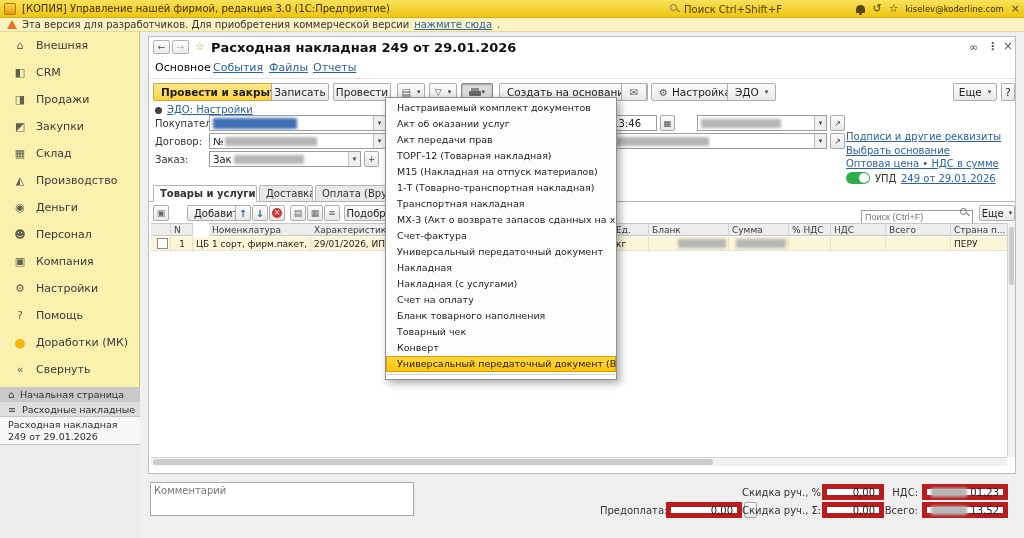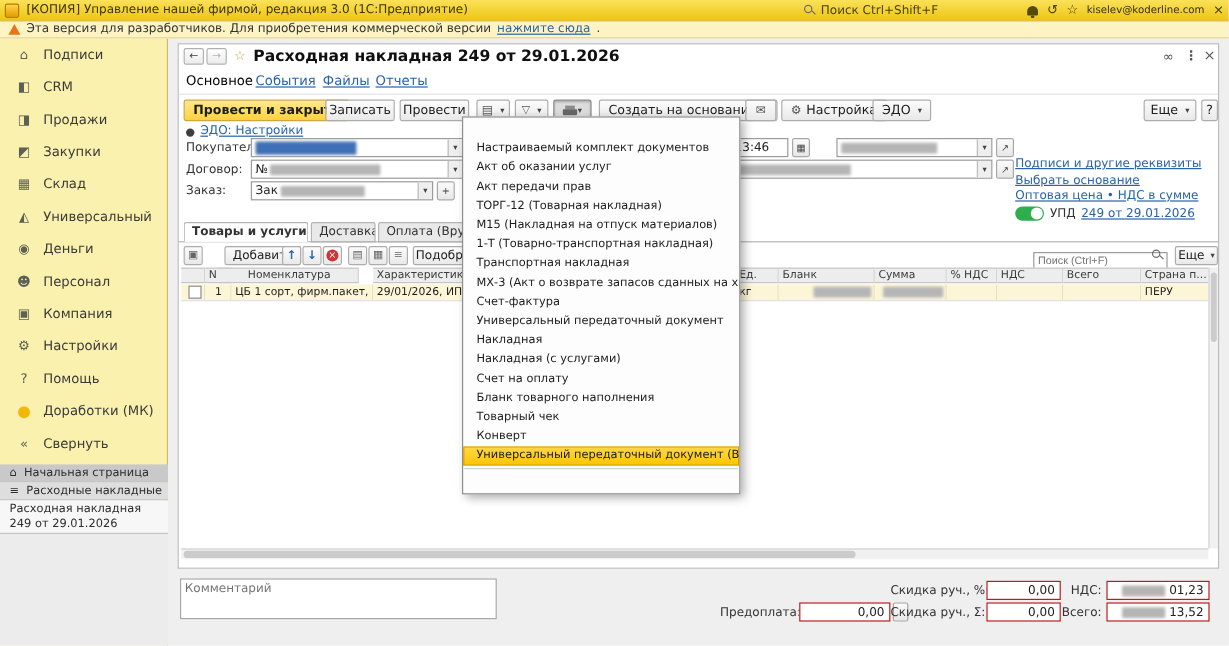--- a/index.html
+++ b/index.html
@@ -121,26 +121,26 @@
   .vthumb { position:absolute; left:1px; right:1px; top:4px; height:58px; background:#cbcbcb; border-radius:3px;}
   .hscroll { position:absolute; left:2px; top:420px; width:856px; height:9px; background:#f1f1f1;
     border-top:1px solid #d2d2d2; cursor:pointer;}
   .hthumb { position:absolute; top:1px; bottom:1px; left:2px; width:560px; background:#cbcbcb; border-radius:3px;}
 
   
   .docfooter { position:absolute; left:140px; top:474px; width:884px; height:64px;}
   .cmt { position:absolute; left:10px; top:8px; width:264px; height:34px; border:1px solid #a8a8a8;
     background:#fff; font-family:inherit; font-size:10px; padding:2px 3px; resize:none; color:#333;}
   .flabel { position:absolute; font-size:10px; color:#333; text-align:right; white-space:nowrap;}
-  .fbox { position:absolute; height:16px; border:1px solid #b91c1c; background:#fff; font-size:10px;
+  .fbox { position:absolute; height:16px; border:5px solid #b91c1c; background:#fff; font-size:10px;
     color:#222; display:flex; align-items:center; justify-content:flex-end; padding:0 4px; gap:3px;}
 
   
   .menu { position:absolute; left:385px; top:97px; width:232px; background:#fdfdfd;
-    border:1px solid #8f8f8f; box-shadow:3px 3px 8px rgba(0,0,0,.35); padding:18px 0; z-index:99;}
+    border:1px solid #8f8f8f; box-shadow:3px 3px 8px rgba(0,0,0,.35); padding:2px 0; z-index:99;}
   .mi { height:16px; line-height:16px; padding-left:11px; font-size:9.5px; color:#1c1c1c;
     white-space:nowrap; overflow:hidden; cursor:pointer;}
   .mi.hl { background:linear-gradient(#ffd84a,#ffc400); box-shadow:inset 0 0 0 1px #d89f00;}
   .msep { height:1px; background:#d0d0d0; margin:2px 1px;}
 </style>
 </head>
 <body>
 
 <div class="titlebar">
   <div class="app-ic"></div>
@@ -161,41 +161,41 @@
 <div class="warnbar">
   <span class="ic-warn"></span>
   <span>Эта версия для разработчиков. Для приобретения коммерческой версии</span>
   <span class="wb-link">нажмите сюда</span>
   <span>.</span>
 </div>
 
 <div class="sidebar">
   <div class="sb-item">
       <span class="ic">⌂</span>
-      <span>Подписи</span>
+      <span>Внешняя</span>
     </div>
   <div class="sb-item">
       <span class="ic">◧</span>
       <span>CRM</span>
     </div>
   <div class="sb-item">
       <span class="ic">◨</span>
       <span>Продажи</span>
     </div>
   <div class="sb-item">
       <span class="ic">◩</span>
       <span>Закупки</span>
     </div>
   <div class="sb-item">
       <span class="ic">▦</span>
       <span>Склад</span>
     </div>
   <div class="sb-item">
       <span class="ic">◭</span>
-      <span>Универсальный</span>
+      <span>Производство</span>
     </div>
   <div class="sb-item">
       <span class="ic">◉</span>
       <span>Деньги</span>
     </div>
   <div class="sb-item">
       <span class="ic">☻</span>
       <span>Персонал</span>
     </div>
   <div class="sb-item">
@@ -360,21 +360,21 @@
     </div>
   <div class="tbtn" style="left:195px;width:62px;">Подобрать</div>
   <div style="position:absolute;left:712px;top:168px;">
     <input class="srch" style="position: static; width: 112px;" placeholder="Поиск (Ctrl+F)">
     <span class="ic-mag" style="position:absolute;right:3px;top:3px;"></span>
   </div>
   <div class="tbtn drop" style="left:830px;width:36px;">Еще</div>
 
   <div class="th" style="left:2px;width:20px;"></div>
   <div class="th" style="left:22px;width:22px;">N</div>
-  <div class="th" style="left:32px;width:118px;text-align:center;">Номенклатура</div>
+  <div class="th" style="left:60px;width:118px;">Номенклатура</div>
   <div class="th" style="left:162px;width:75px;">Характеристика</div>
   <div class="th" style="left:237px;width:227px;"></div>
   <div class="th" style="left:464px;width:36px;">Ед.</div>
   <div class="th" style="left:500px;width:80px;">Бланк</div>
   <div class="th" style="left:580px;width:60px;">Сумма</div>
   <div class="th" style="left:640px;width:42px;">% НДС</div>
   <div class="th" style="left:682px;width:55px;">НДС</div>
   <div class="th" style="left:737px;width:65px;">Всего</div>
   <div class="th" style="left:802px;width:56px;border-right:none;">Страна п...</div>
 

